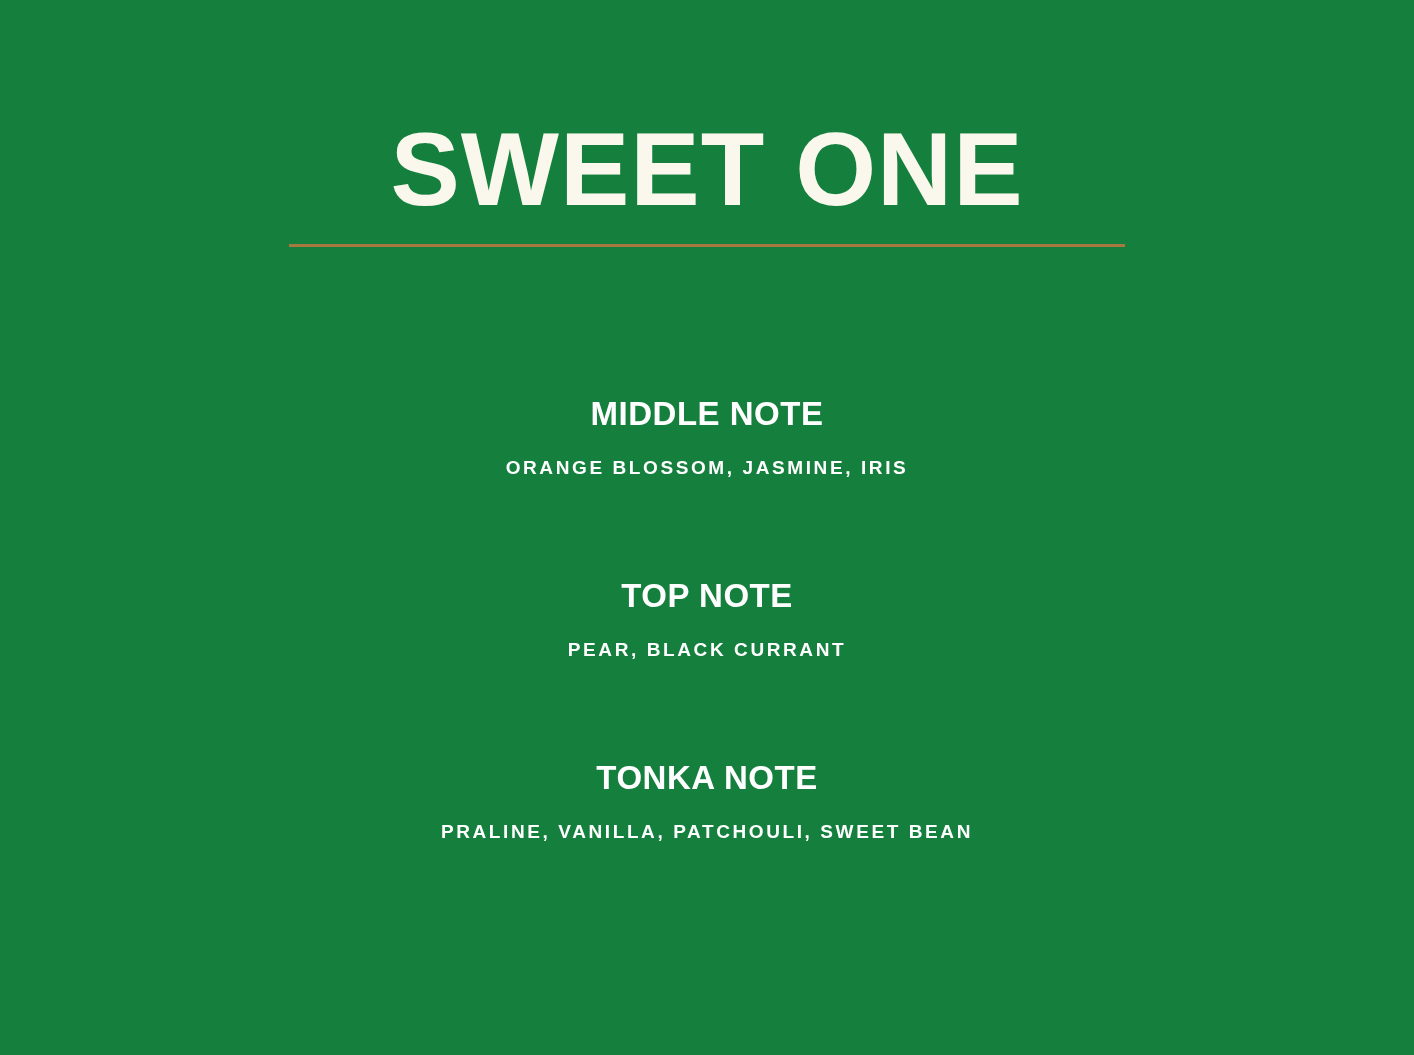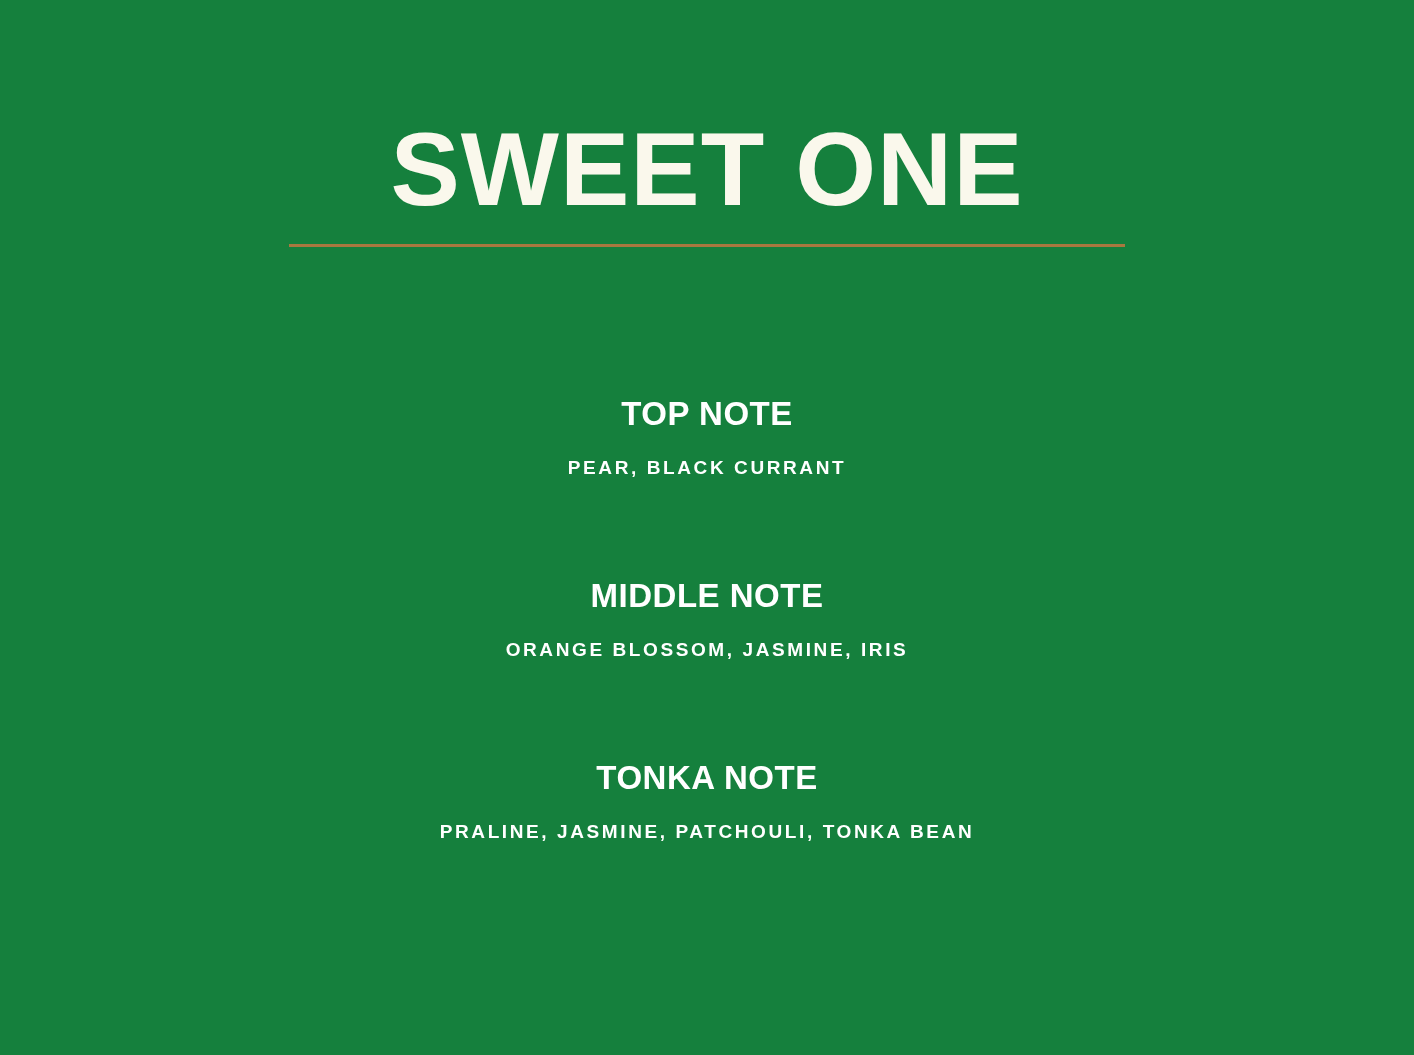--- a/index.html
+++ b/index.html
@@ -73,28 +73,28 @@
 <div class="card">
 
   <div class="title-block">
     <h1 class="title">SWEET ONE</h1>
     <div class="title-rule"></div>
   </div>
 
   <div class="notes">
 
     <div class="note-group">
+      <div class="note-heading">MIDDLE NOTE</div>
+      <div class="note-body">ORANGE BLOSSOM, JASMINE, IRIS</div>
+    </div>
+
+    <div class="note-group">
       <div class="note-heading">TOP NOTE</div>
       <div class="note-body">PEAR, BLACK CURRANT</div>
     </div>
 
     <div class="note-group">
-      <div class="note-heading">MIDDLE NOTE</div>
-      <div class="note-body">ORANGE BLOSSOM, JASMINE, IRIS</div>
-    </div>
-
-    <div class="note-group">
       <div class="note-heading">TONKA NOTE</div>
-      <div class="note-body">PRALINE, JASMINE, PATCHOULI, TONKA BEAN</div>
+      <div class="note-body">PRALINE, VANILLA, PATCHOULI, SWEET BEAN</div>
     </div>
 
   </div>
 </div>
 
 </body></html>

